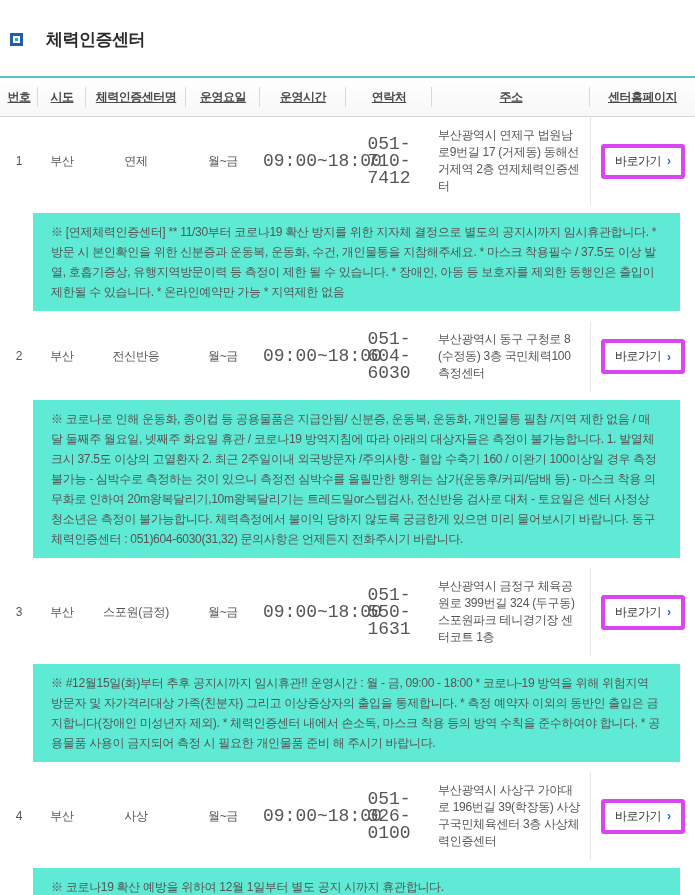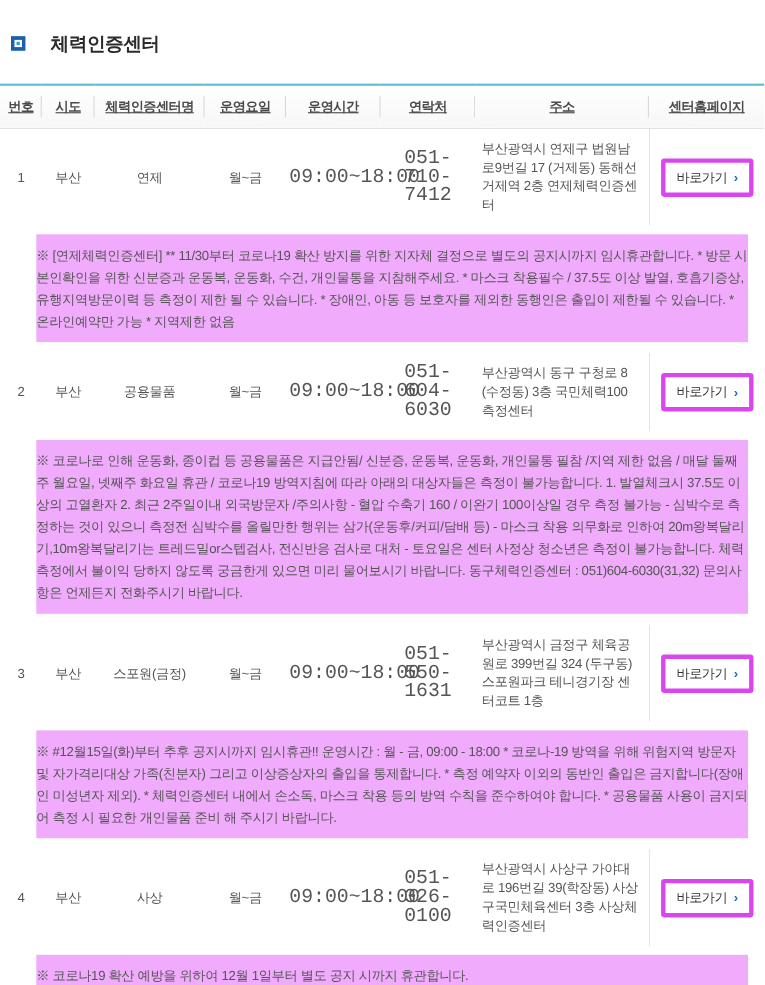--- a/index.html
+++ b/index.html
@@ -53,23 +53,23 @@
   td.c-home{border-left:1px solid #e5e5e5;}
   .go-btn{
     display:inline-flex;align-items:center;gap:6px;
     background:#ffffff;border:4px solid #d946ef;border-radius:3px;
     padding:5px 10px;font-size:12px;color:#333;cursor:pointer;
     font-family:"Liberation Sans", sans-serif;letter-spacing:-0.5px;
   }
   .go-btn .chev{color:#1f6cc5;font-weight:bold;font-size:12px;line-height:1;}
   td.notice-cell{padding:0;}
   .notice{
-    background:#f0abfc;
+    background:#5eead4;
     margin:8px 15px 10px 33px;
-    padding:9px 0;
+    padding:9px 18px;
     font-size:12px;line-height:20px;color:#555;
     text-align:left;letter-spacing:-0.3px;
   }
 </style>
 </head>
 <body>
 
 <div class="page">
   <div class="title-row">
     <span class="bullet"></span>
@@ -117,21 +117,21 @@
   </tr>
   <tr class="notice-row">
     <td class="notice-cell" colspan="8">
       <div class="notice">※ [연제체력인증센터] ** 11/30부터 코로나19 확산 방지를 위한 지자체 결정으로 별도의 공지시까지 임시휴관합니다. * 방문 시 본인확인을 위한 신분증과 운동복, 운동화, 수건, 개인물통을 지참해주세요. * 마스크 착용필수 / 37.5도 이상 발열, 호흡기증상, 유행지역방문이력 등 측정이 제한 될 수 있습니다. * 장애인, 아동 등 보호자를 제외한 동행인은 출입이 제한될 수 있습니다. * 온라인예약만 가능 * 지역제한 없음</div>
     </td>
   </tr>
 
   <tr class="data-row">
     <td class="c-no">2</td>
     <td class="c-sido">부산</td>
-    <td class="c-name">공용물품</td>
+    <td class="c-name">전신반응</td>
     <td class="c-days">월~금</td>
     <td class="c-hours">09:00~18:00</td>
     <td class="c-phone">051-604-6030</td>
     <td class="c-addr">부산광역시 동구 구청로 8 (수정동) 3층 국민체력100 측정센터</td>
     <td class="c-home">
       <button class="go-btn">
         <span>바로가기</span>
         <span class="chev">›</span>
       </button>
     </td>

